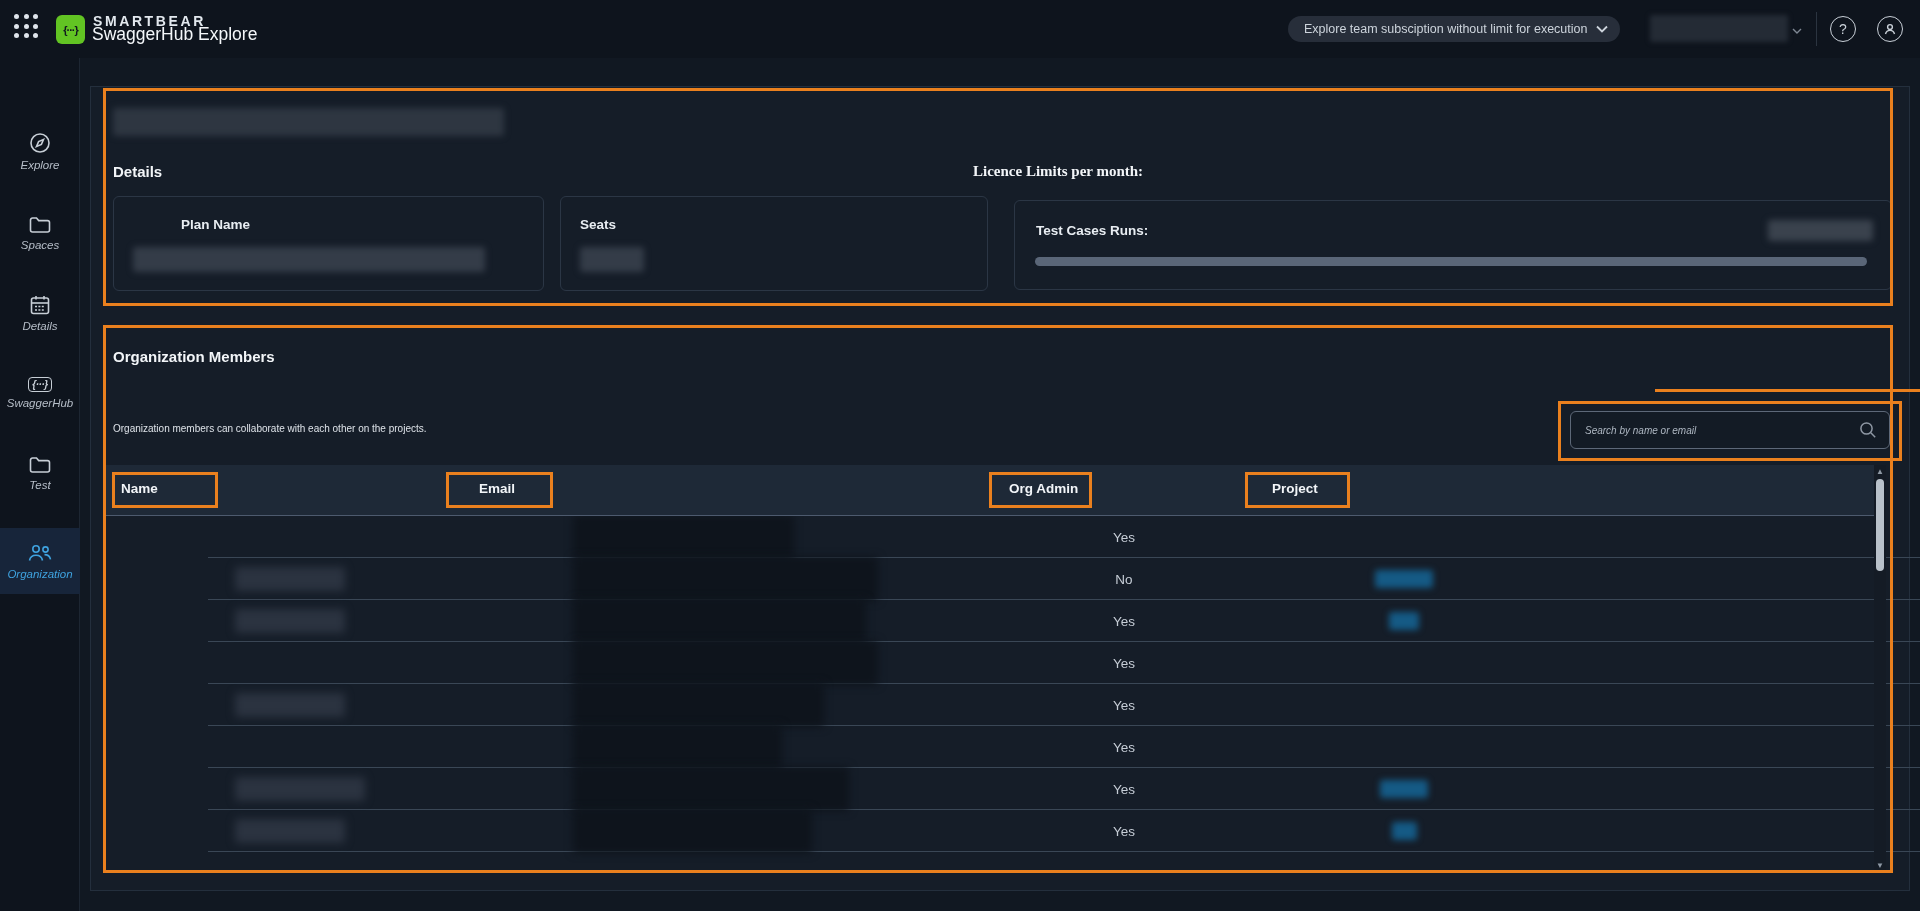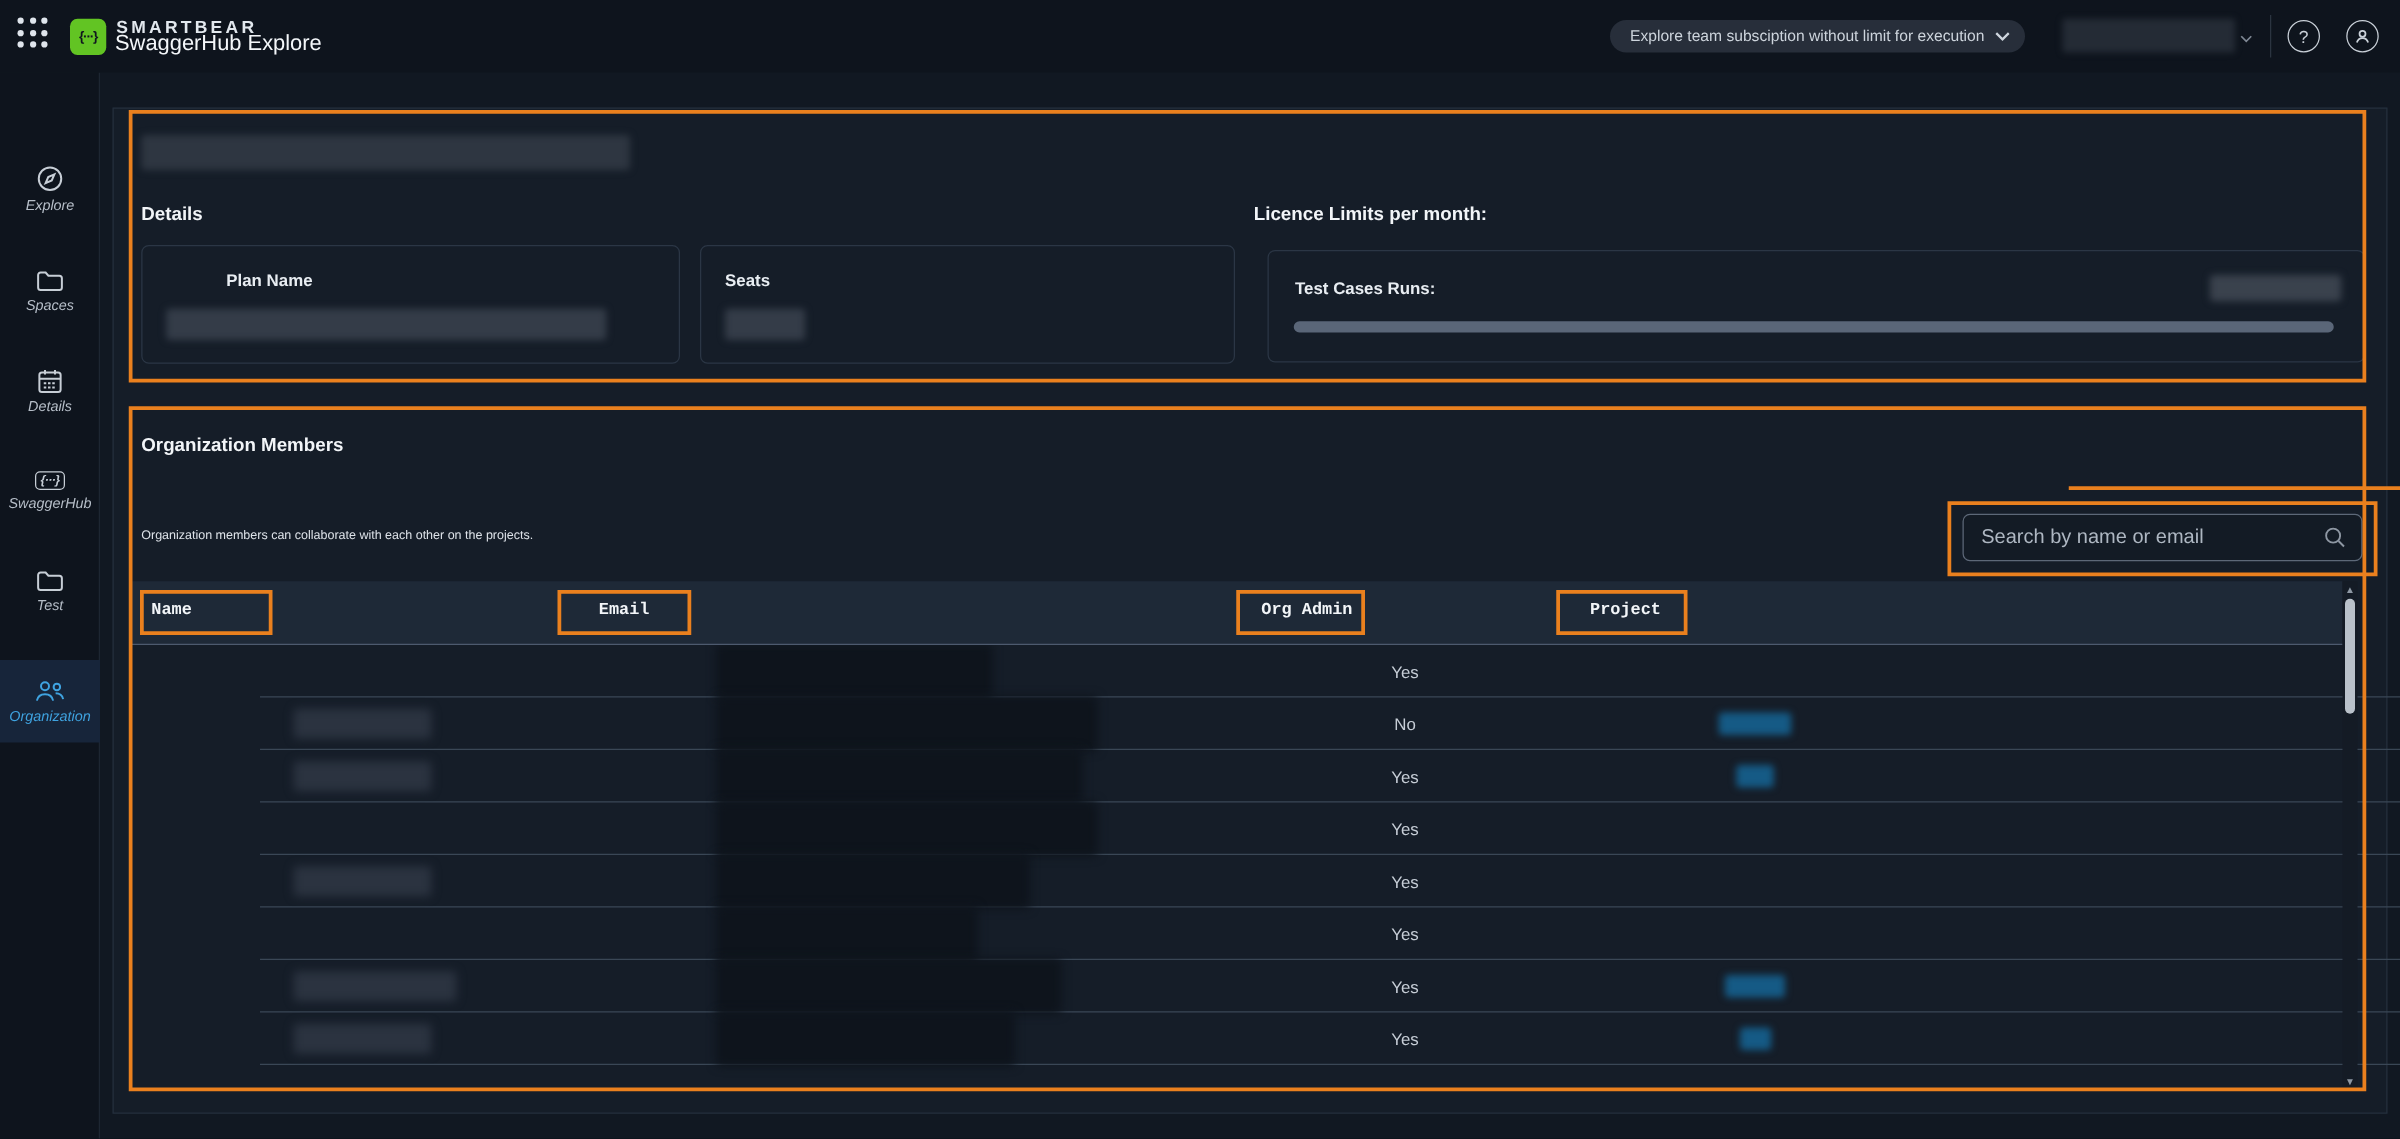--- a/index.html
+++ b/index.html
@@ -46,27 +46,27 @@
   .redact { background:#343c48; filter:blur(3px); border-radius:3px; position:absolute; }
   .h-section { position:absolute; font-size:15px; font-weight:bold; color:#f2f5f8; }
   .card { position:absolute; border:1px solid #2b3645; border-radius:6px; }
   .card-label { position:absolute; font-size:13.5px; font-weight:bold; color:#e8edf2; }
   .progress { position:absolute; left:1035px; top:257px; width:832px; height:9px; border-radius:5px; background:#5a6678; }
 
   
   .desc { position:absolute; font-size:10px; color:#dde2e8; }
   .search-wrap { position:absolute; left:1570px; top:411px; width:320px; height:38px; border:1px solid #5d6878;
     border-radius:6px; background:#131b25; display:flex; align-items:center; }
-  .search-wrap input { flex:1; background:transparent; border:none; outline:none; color:#fdba74; font-size:16px;
-    padding:0 8px 0 14px; font-family:"Liberation Sans", sans-serif; }
+  .search-wrap input { flex:1; background:transparent; border:none; outline:none; color:#fdba74; font-size:10px;
+    padding:0 8px 0 14px; font-family:"Liberation Sans", sans-serif;font-style:italic; }
   .search-wrap input::placeholder { color:#aeb7c2; }
   .search-wrap svg { margin-right:12px; flex:none; }
 
   .thead { position:absolute; left:104px; top:465px; width:1770px; height:51px; background:#1e2937; border-bottom:1px solid #4d5a6e; z-index:2; }
-  .th { position:absolute; top:16px; font-size:13.5px; font-weight:bold; color:#f2f5f8;font-family:Liberation Mono, monospace; }
+  .th { position:absolute; top:16px; font-size:13.5px; font-weight:bold; color:#f2f5f8; }
   .tbody { position:absolute; left:104px; top:0; width:1770px; z-index:1; }
   .trow { position:absolute; left:104px; width:1770px; height:42px; border-bottom:1px solid #3a4756; }
   .blur { position:absolute; filter:blur(4px); border-radius:3px; }
   .name-blur { left:27px; top:9px; height:24px; background:#2b3340; }
   .email-blur { left:365px; top:-1px; height:44px; background:#0e141c; z-index:2; }
   .orgadmin { position:absolute; left:836px; top:0; width:160px; height:42px; display:flex; align-items:center; justify-content:center; font-size:13.5px; color:#c6cdd6; }
   .project-blur { top:12px; height:18px; background:#155a85; filter:blur(3px); }
 
   
   .sb-track { position:absolute; left:1874px; top:465px; width:12px; height:408px; background:#141b25; z-index:3; }
@@ -157,21 +157,21 @@
           <path d="M17.5 11.6 C20.7 11.6 22.8 13 23.5 16.3"></path>
         </svg>
       <span class="lbl">Organization</span>
     </div>
   </div>
 
   <div class="panel"></div>
 
   <div class="redact" style="left:113px; top:108px; width:391px; height:28px; background:#2e3641;"></div>
   <div class="h-section" style="left:113px; top:163px;">Details</div>
-  <div class="h-section" style="left:1003px; top:163px;">Licence Limits per month:</div>
+  <div class="h-section" style="left:973px; top:163px;font-family:Liberation Serif, serif;">Licence Limits per month:</div>
 
   <div class="card" style="left:113px; top:196px; width:431px; height:95px;">
     <div class="card-label" style="left:19px; top:20px; position:absolute;padding-left:48px;">Plan Name</div>
     <div class="redact" style="left:19px; top:50px; width:352px; height:25px;"></div>
   </div>
   <div class="card" style="left:560px; top:196px; width:428px; height:95px;">
     <div class="card-label" style="left:19px; top:20px; position:absolute;">Seats</div>
     <div class="redact" style="left:19px; top:50px; width:64px; height:25px;"></div>
   </div>
   <div class="card" style="left:1014px; top:200px; width:878px; height:90px;">

